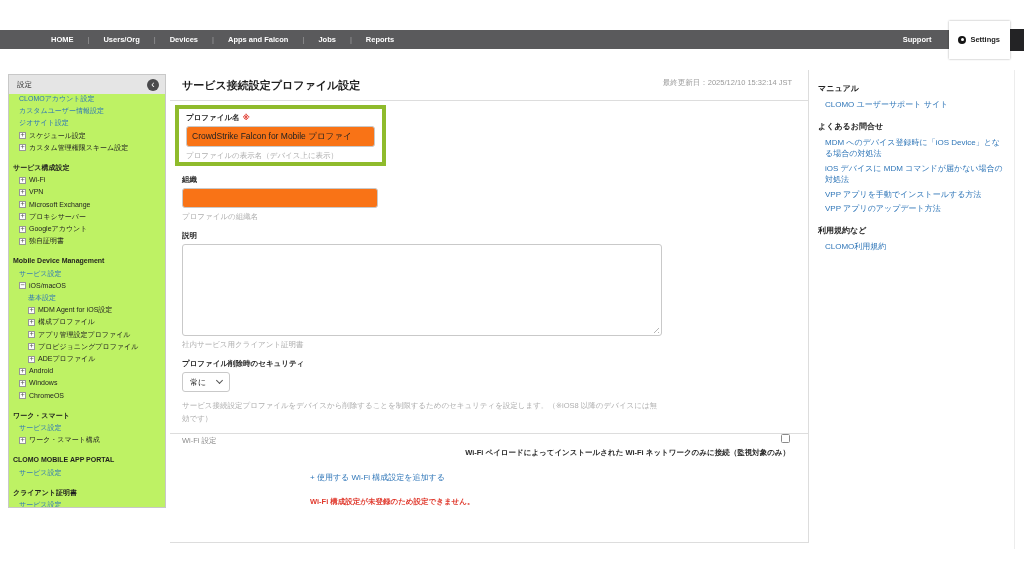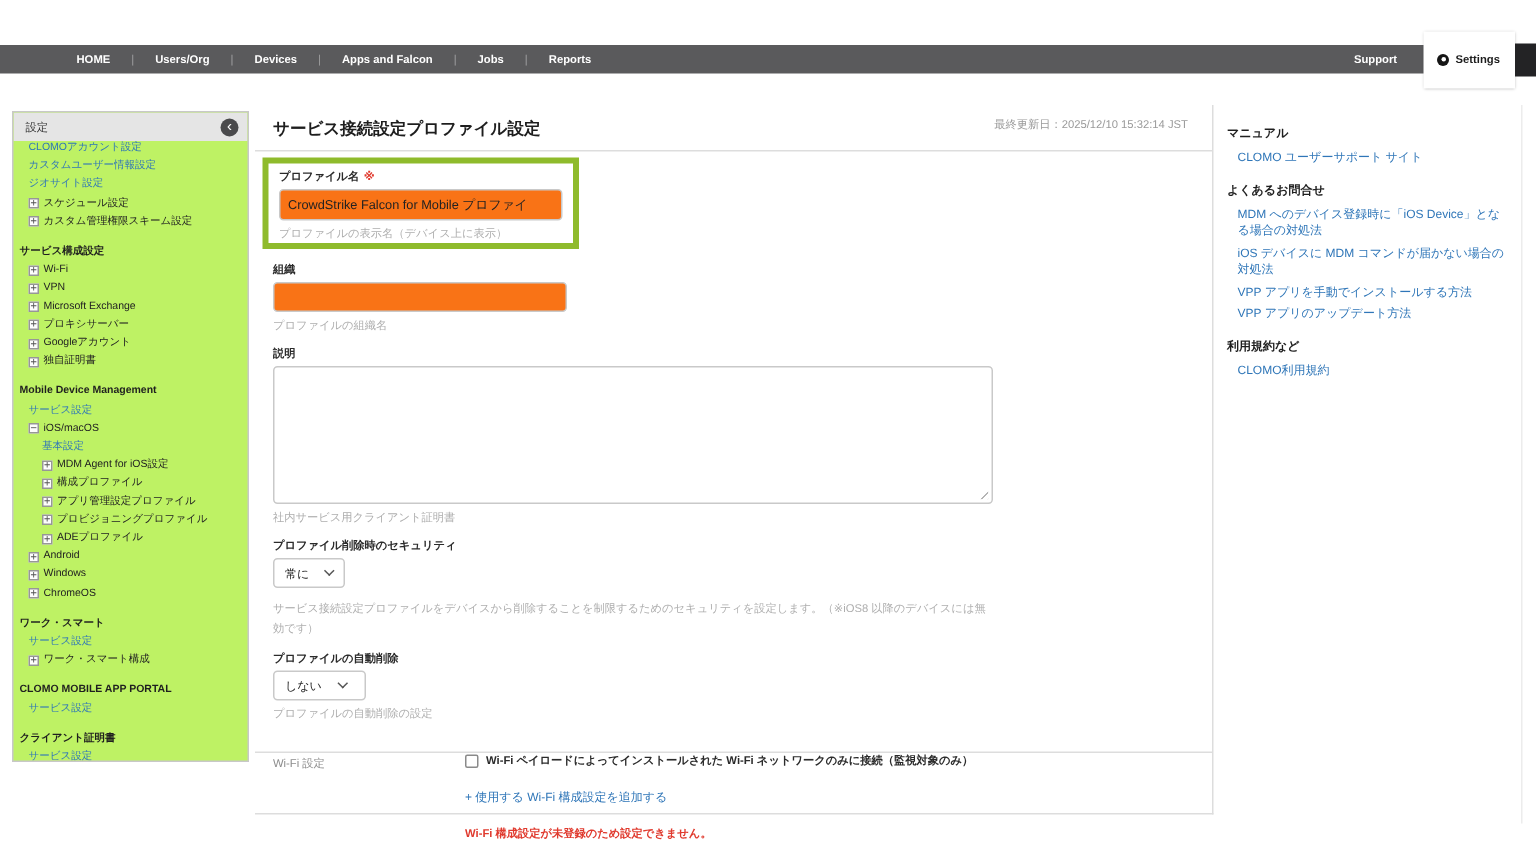--- a/index.html
+++ b/index.html
@@ -93,21 +93,21 @@
     display:inline-flex; align-items:center; height:20px; border:1px solid #c9c9c9;
     border-radius:3px; padding:0 7px; font-size:8px; color:#222; cursor:pointer; background:#fff;
   }
   .sel-caret {
     width:5px; height:5px; border-right:1.2px solid #555; border-bottom:1.2px solid #555;
     transform:rotate(45deg); margin-left:11px; margin-top:-3px;
   }
   .helper.wide { line-height:1.75; margin-top:7px; }
   #auto-helper { margin-bottom:12px; }
   .form-row.wifi { border-top:1px solid #ddd; padding-top:0; }
-  .check-row { display:flex; align-items:flex-end; gap:5px; }
+  .check-row { display:flex; align-items:flex-end; gap:5px;flex-direction:column; }
   .checkbox {
     width:9px; height:9px; border:1px solid #8a8a8a; border-radius:1.5px; background:#fff; flex:0 0 auto; cursor:pointer;
   }
   .check-label { font-size:7.5px; font-weight:bold; color:#2b2b2b; }
   #wifi-add-link { display:block; margin-top:14px; font-size:8px; color:#2f76b8; cursor:pointer; }
   #wifi-warning { margin-top:14px; font-size:7.5px; font-weight:bold; color:#e03a2e; }
   
   #help-wrap {
     position:absolute; left:812px; top:70px; width:203px; height:479px;
     border-right:1px solid #ececec; padding:13px 8px 0 6px;
@@ -309,28 +309,20 @@
 
         <div class="fld-block">
           <div class="fld-label">プロファイル削除時のセキュリティ</div>
           <div class="select-box">
             <span>常に</span>
             <span class="sel-caret"></span>
           </div>
           <div class="helper wide">サービス接続設定プロファイルをデバイスから削除することを制限するためのセキュリティを設定します。（※iOS8 以降のデバイスには無効です）</div>
         </div>
 
-        <div class="fld-block">
-          <div class="fld-label">プロファイルの自動削除</div>
-          <div class="select-box" style="min-width:62px;">
-            <span>しない</span>
-            <span class="sel-caret"></span>
-          </div>
-          <div class="helper" id="auto-helper">プロファイルの自動削除の設定</div>
-        </div>
 
       </div>
     </div>
 
     <div class="form-row wifi">
       <div class="row-label" style="padding-top:2px;">Wi-Fi 設定</div>
       <div class="row-fields">
         <div class="check-row">
           <span class="checkbox"></span>
           <span class="check-label">Wi-Fi ペイロードによってインストールされた Wi-Fi ネットワークのみに接続（監視対象のみ）</span>

